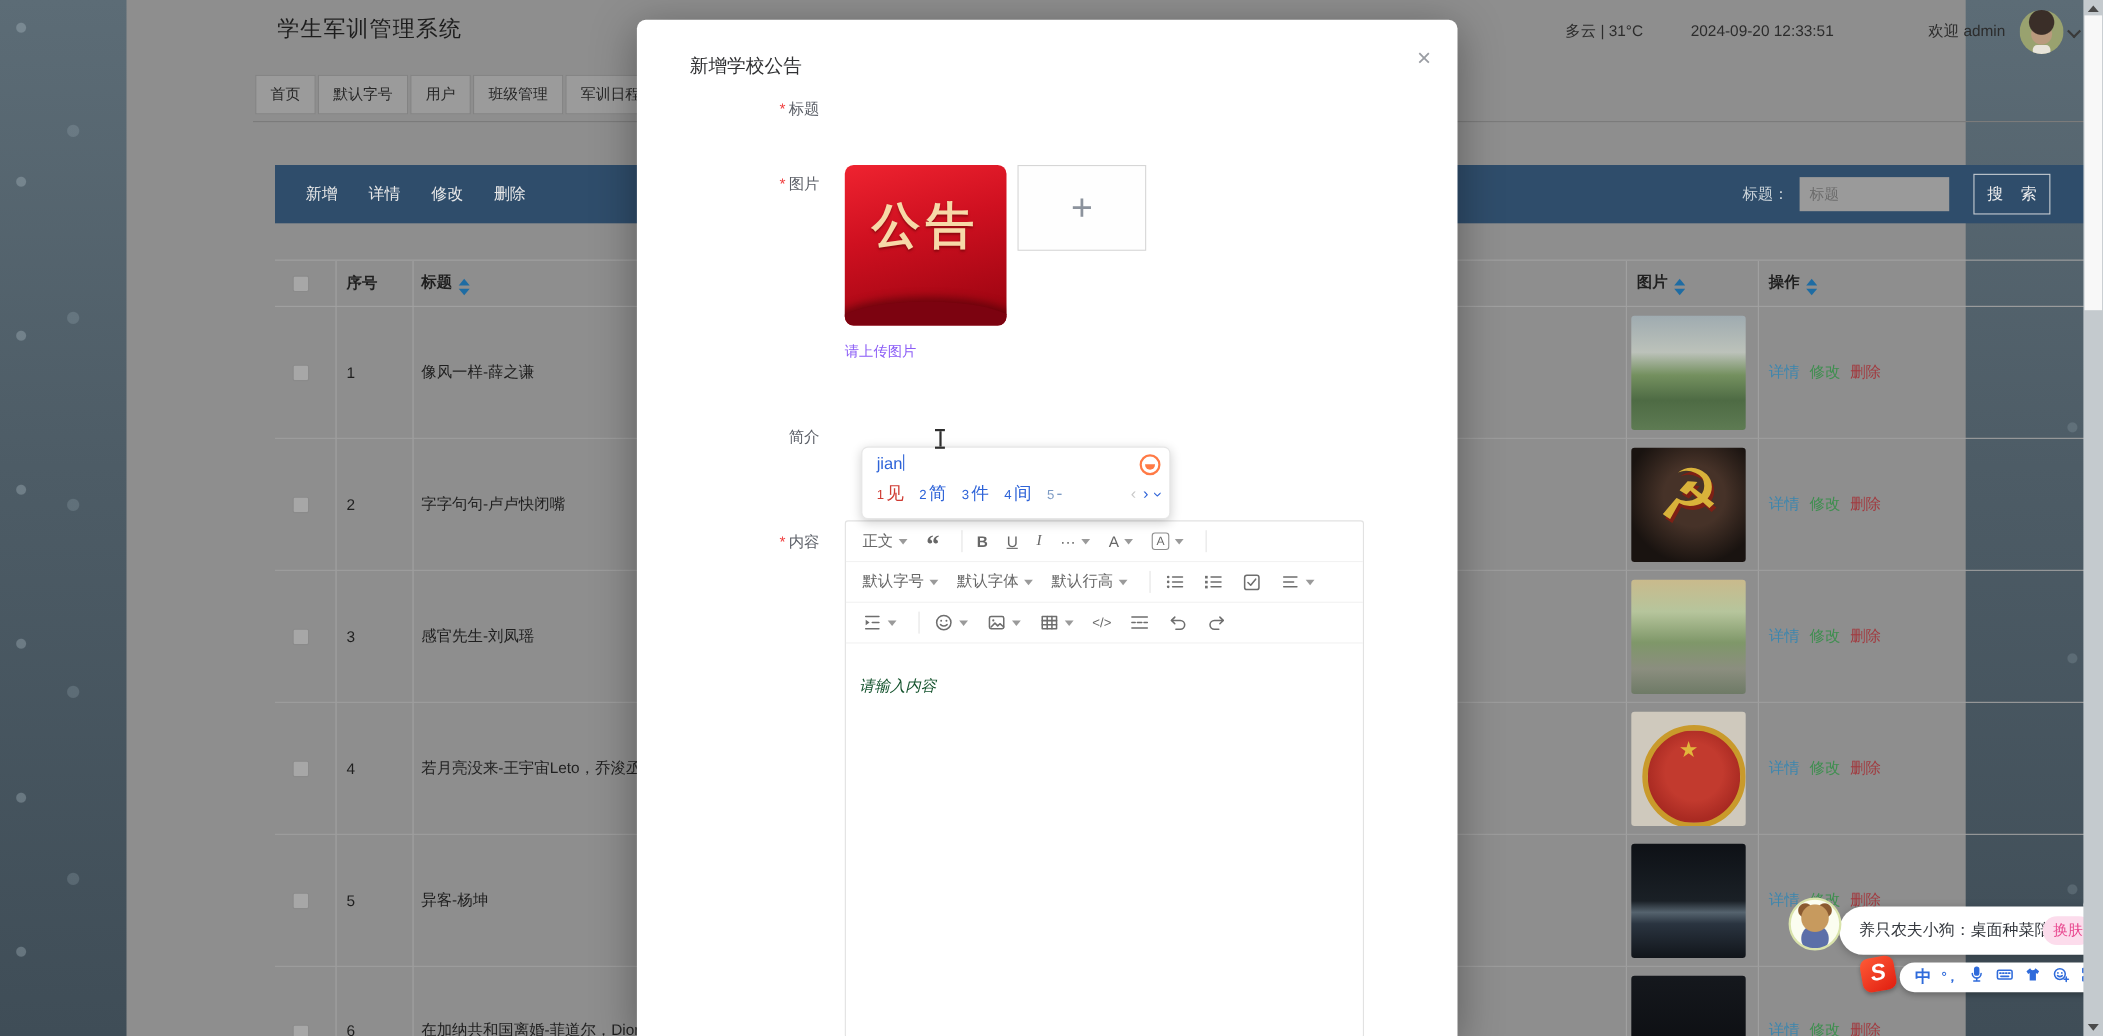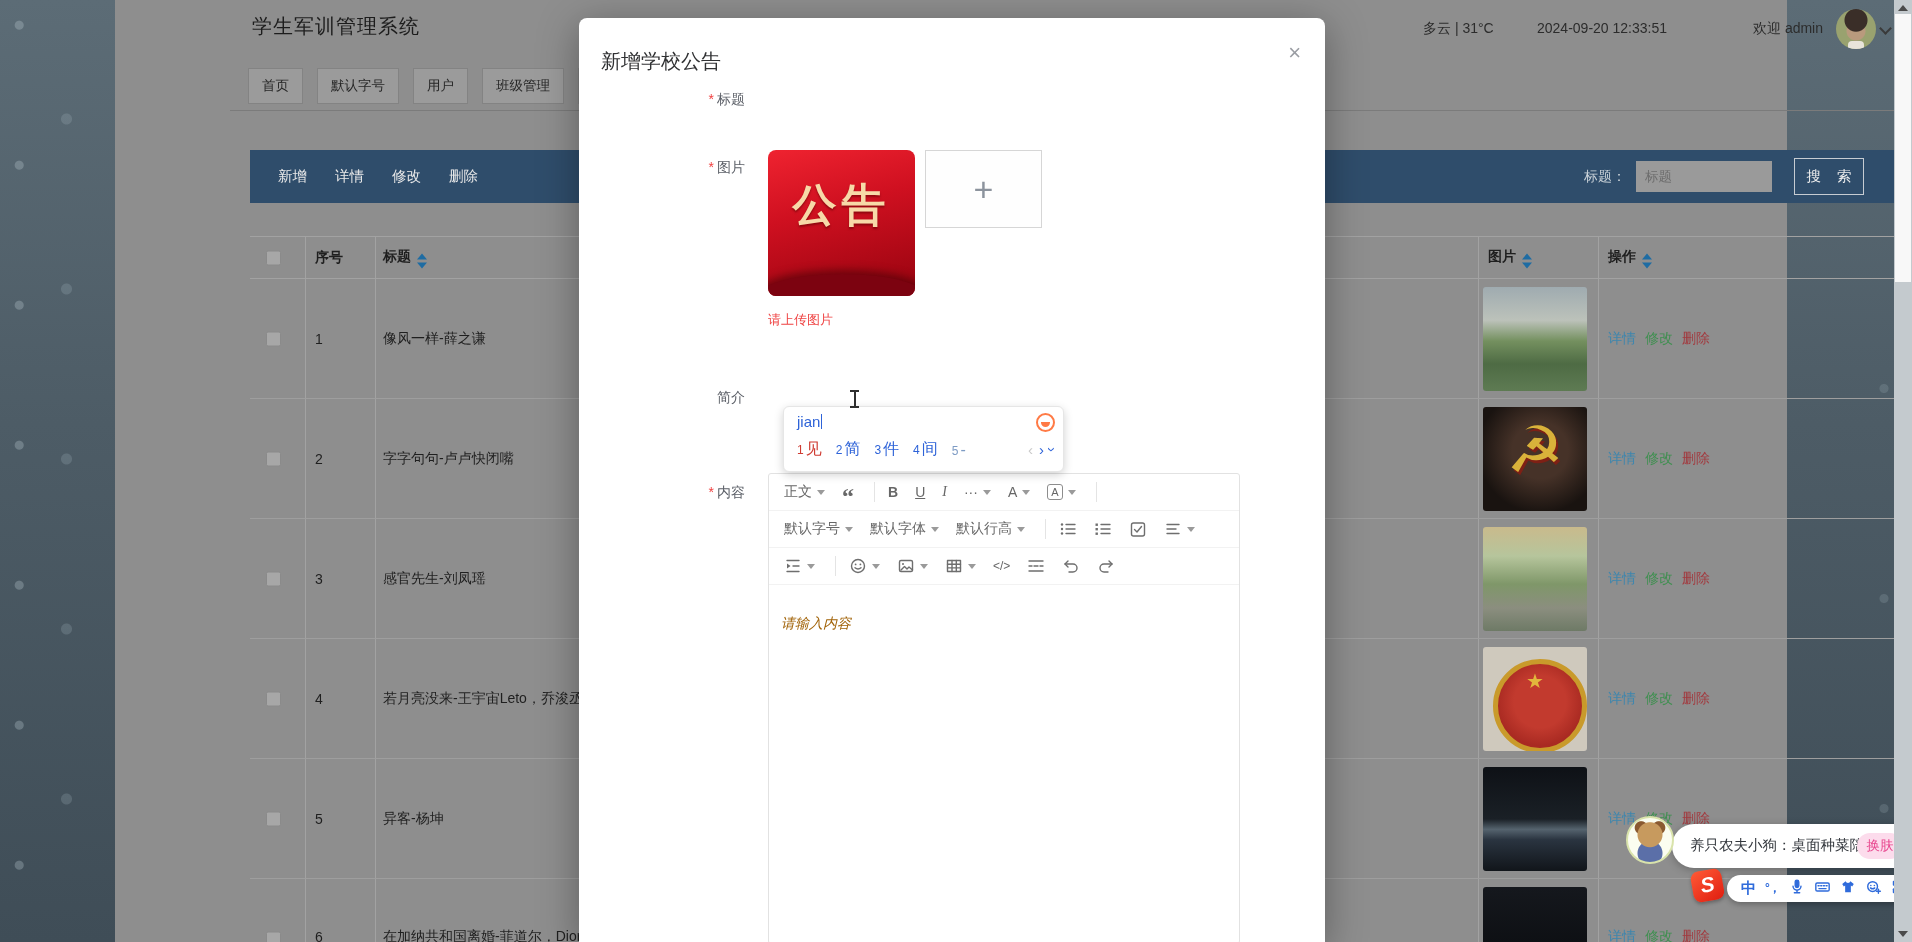--- a/index.html
+++ b/index.html
@@ -18,21 +18,21 @@
   .page { position:absolute; left:115px; top:0; width:1672px; height:942px; background:#8e8e8e; }
   .app-title { position:absolute; left:137px; top:13px; font-size:20px; color:#1d1d1d; letter-spacing:1px; }
   .hdr-right { position:absolute; top:20px; font-size:14px; color:#2c2c2c; white-space:nowrap; }
   .weather { left:1308px; } .datetime { left:1422px; } .welcome { left:1638px; }
   .avatar { position:absolute; left:1721px; top:9px; width:40px; height:40px; border-radius:50%;
     background: radial-gradient(circle at 50% 28%, #3a2e28 0 11px, rgba(0,0,0,0) 12px),
                 radial-gradient(circle at 50% 55%, #b99a7d 0 9px, rgba(0,0,0,0) 10px),
                 #99a26f; overflow:hidden; }
   .avatar:after { content:""; position:absolute; left:12px; bottom:-2px; width:16px; height:10px; background:#e8e4da; border-radius:4px 4px 0 0; }
   .chev { position:absolute; left:1766px; top:24px; width:9px; height:9px; border-right:2px solid #3a3a3a; border-bottom:2px solid #3a3a3a; transform:rotate(45deg); }
-  .tabs { position:absolute; left:133px; top:68px; display:flex; gap:14px; }
+  .tabs { position:absolute; left:117px; top:68px; display:flex; gap:2px; }
   .tab { height:36px; line-height:34px; padding:0 13px; background:#9b9b9b; border:1px solid #838383; font-size:13.5px; color:#272727; white-space:nowrap; }
   .tab.wide { width:140px; text-align:left; }
   .tabline { position:absolute; left:115px; top:110px; width:1672px; height:1px; background:#7b7b7b; }
   
   .bar { position:absolute; left:135px; top:150px; width:1652px; height:53px; background:#2f4d6b; display:flex; align-items:center; }
   .bar-btn { color:#e9e9e9; font-size:14.5px; margin-left:28px; cursor:pointer;text-align:center; }
   .bar-search { margin-left:auto; display:flex; align-items:center; margin-right:38px; }
   .bar-search label { color:#ccd4da; font-size:14px; margin-right:10px; }
   .bar-search input { width:136px; height:31px; background:#9a9a9a; border:none; outline:none; padding:0 9px; font-size:13.5px; color:#3c3c3c; }
   .bar-search input::placeholder { color:#6c6c6c; }
@@ -55,44 +55,44 @@
   .thumb[data-img="campus-street"]{ background:linear-gradient(180deg,#c9ba8c 0%,#b6c59c 28%,#7f9769 55%,#8b8e7f 78%,#6e7a66 100%); }
   .thumb[data-img="youth-league"] { background:#cfc9bd; }
   .thumb[data-img="youth-league"]::before { content:""; position:absolute; left:10px; top:12px; width:84px; height:84px; border-radius:50%; background:radial-gradient(circle at 50% 45%, #c23a2e 0 26px, #a92a22 70%); border:5px solid #c99a2b; }
   .thumb[data-img="youth-league"]::after { content:"★"; position:absolute; left:0; top:22px; width:100%; text-align:center; font-size:20px; color:#e2b63c; }
   .thumb[data-img="night-field"]  { background:linear-gradient(180deg,#0e1116 0%,#1a2026 50%,#55636e 60%,#2a3440 70%,#11151a 100%); }
   .thumb[data-img="night-dark"]   { background:linear-gradient(180deg,#15181d 0%,#0d0f13 60%,#1b2026 100%); }
   .lnk { margin-right:9px; cursor:pointer; }
   .lnk.detail { color:#3d86ae; } .lnk.edit { color:#3f8f50; } .lnk.del { color:#a23a3f; }
   
   .modal { position:absolute; left:579px; top:18px; width:746px; height:926px; background:#ffffff; border-radius:8px 8px 0 0; box-shadow:0 8px 40px rgba(0,0,0,.35); z-index:30; font-size:14px; color:#303133; }
-  .m-title { position:absolute; left:22px; top:30px; font-size:20px; }
+  .m-title { position:absolute; left:48px; top:30px; font-size:17px; }
   .m-close { position:absolute; right:24px; top:24px; font-size:22px; color:#9a9da3; cursor:pointer; line-height:1; }
   .m-label { position:absolute; left:46px; width:120px; text-align:right; color:#5a5e66; font-size:14px; }
   .req::before { content:"*"; color:#f04040; margin-right:3px; }
   .m-input { position:absolute; left:189px; top:64px; width:472px; height:35px; border:1px solid #d8dce2; border-radius:4px; padding:0 12px; font-size:13.5px; color:#5a5e66; outline:none; background:#fff; }
   .up-badge { position:absolute; left:189px; top:132px; width:147px; height:146px; border-radius:8px; background:linear-gradient(165deg,#ef2330 0%,#cf1020 40%,#96030f 100%); overflow:hidden; }
   .up-badge span { position:absolute; left:0; top:26px; width:100%; text-align:center; font-size:44px; font-weight:bold; color:#f7d9a8; letter-spacing:5px; text-shadow:0 2px 2px rgba(90,0,0,.5); }
   .up-badge::after { content:""; position:absolute; left:-12px; bottom:-26px; width:172px; height:48px; border-radius:50%; background:#7c0310; box-shadow:0 -4px 8px rgba(60,0,5,.55); }
   .up-plus { position:absolute; left:346px; top:132px; width:117px; height:78px; border:1px solid #d6d6d6; background:#fefefe; display:flex; align-items:center; justify-content:center; font-size:34px; color:#8c939d; font-weight:300; }
-  .up-hint { position:absolute; left:189px; top:293px; color:#ef4444; font-size:13px; }
+  .up-hint { position:absolute; left:189px; top:293px; color:#8b5cf6; font-size:13px; }
   .m-textarea { position:absolute; left:189px; top:358px; width:472px; height:64px; border:1px solid #d8dce2; border-radius:4px; padding:6px 10px; font-size:13.5px; color:#303133; }
   .caret { display:inline-block; width:1px; height:14px; background:#222; vertical-align:-2px; margin-left:1px; }
   
   .editor { position:absolute; left:189px; top:455px; width:472px; height:471px; border:1px solid #e2e2e2; border-radius:3px; background:#fff; }
   .ed-row { display:flex; align-items:center; height:37px; padding:0 10px; border-bottom:1px solid #f2f2f2; color:#676767; }
   .ed-it { display:inline-flex; align-items:center; margin-right:7px; padding:2px 5px; font-size:14px; white-space:nowrap; cursor:pointer; }
   .ed-it svg { stroke:#6e6e6e; fill:none; stroke-width:1.4; stroke-linecap:round; stroke-linejoin:round; }
   .dcaret { width:0; height:0; border-left:4px solid transparent; border-right:4px solid transparent; border-top:5px solid #9a9a9a; margin-left:5px; }
   .ed-sep { width:1px; height:20px; background:#e4e4e4; margin:0 8px; }
   .ed-quote { font-family:"Liberation Serif","DejaVu Serif",serif; font-size:24px; font-weight:bold; line-height:10px; padding-top:10px; }
   .ed-b { font-weight:bold; } .ed-u { text-decoration:underline; } .ed-i { font-style:italic; font-family:"Liberation Serif",serif; }
   .ed-bg { border:1px solid #8d8d8d; border-radius:3px; font-size:11px; padding:0 3px; line-height:14px; }
   .ed-body { height:334px; padding:30px 12px 0 12px; }
-  .ed-ph { color:#a16207; font-style:italic; font-size:14px; }
+  .ed-ph { color:#14532d; font-style:italic; font-size:14px; }
   
   .ime-pop { position:absolute; left:783px; top:406px; width:281px; height:66px; background:#fff; border:1px solid #e6e6e6; border-radius:6px; box-shadow:0 3px 10px rgba(0,0,0,.18); z-index:40; }
   .ime-comp { position:absolute; left:13px; top:6px; font-size:15px; color:#2e63d8; }
   .ime-comp .caret { background:#2e63d8; height:15px; }
   .ime-emoji { position:absolute; right:8px; top:6px; width:19px; height:19px; border:2px solid #ff7a45; border-radius:50%; }
   .ime-emoji::after { content:""; position:absolute; left:3px; top:7px; width:9px; height:5px; background:#ff7a45; border-radius:0 0 5px 5px; }
   .ime-cands { position:absolute; left:13px; top:32px; display:flex; align-items:center; font-size:16px; }
   .cand { margin-right:14px; white-space:nowrap; }
   .cand .n { font-size:12px; margin-right:2px; }
   .cand.red { color:#cf3b32; } .cand.blue { color:#2e63d8; } .cand.gray { color:#7d9bc4; }

